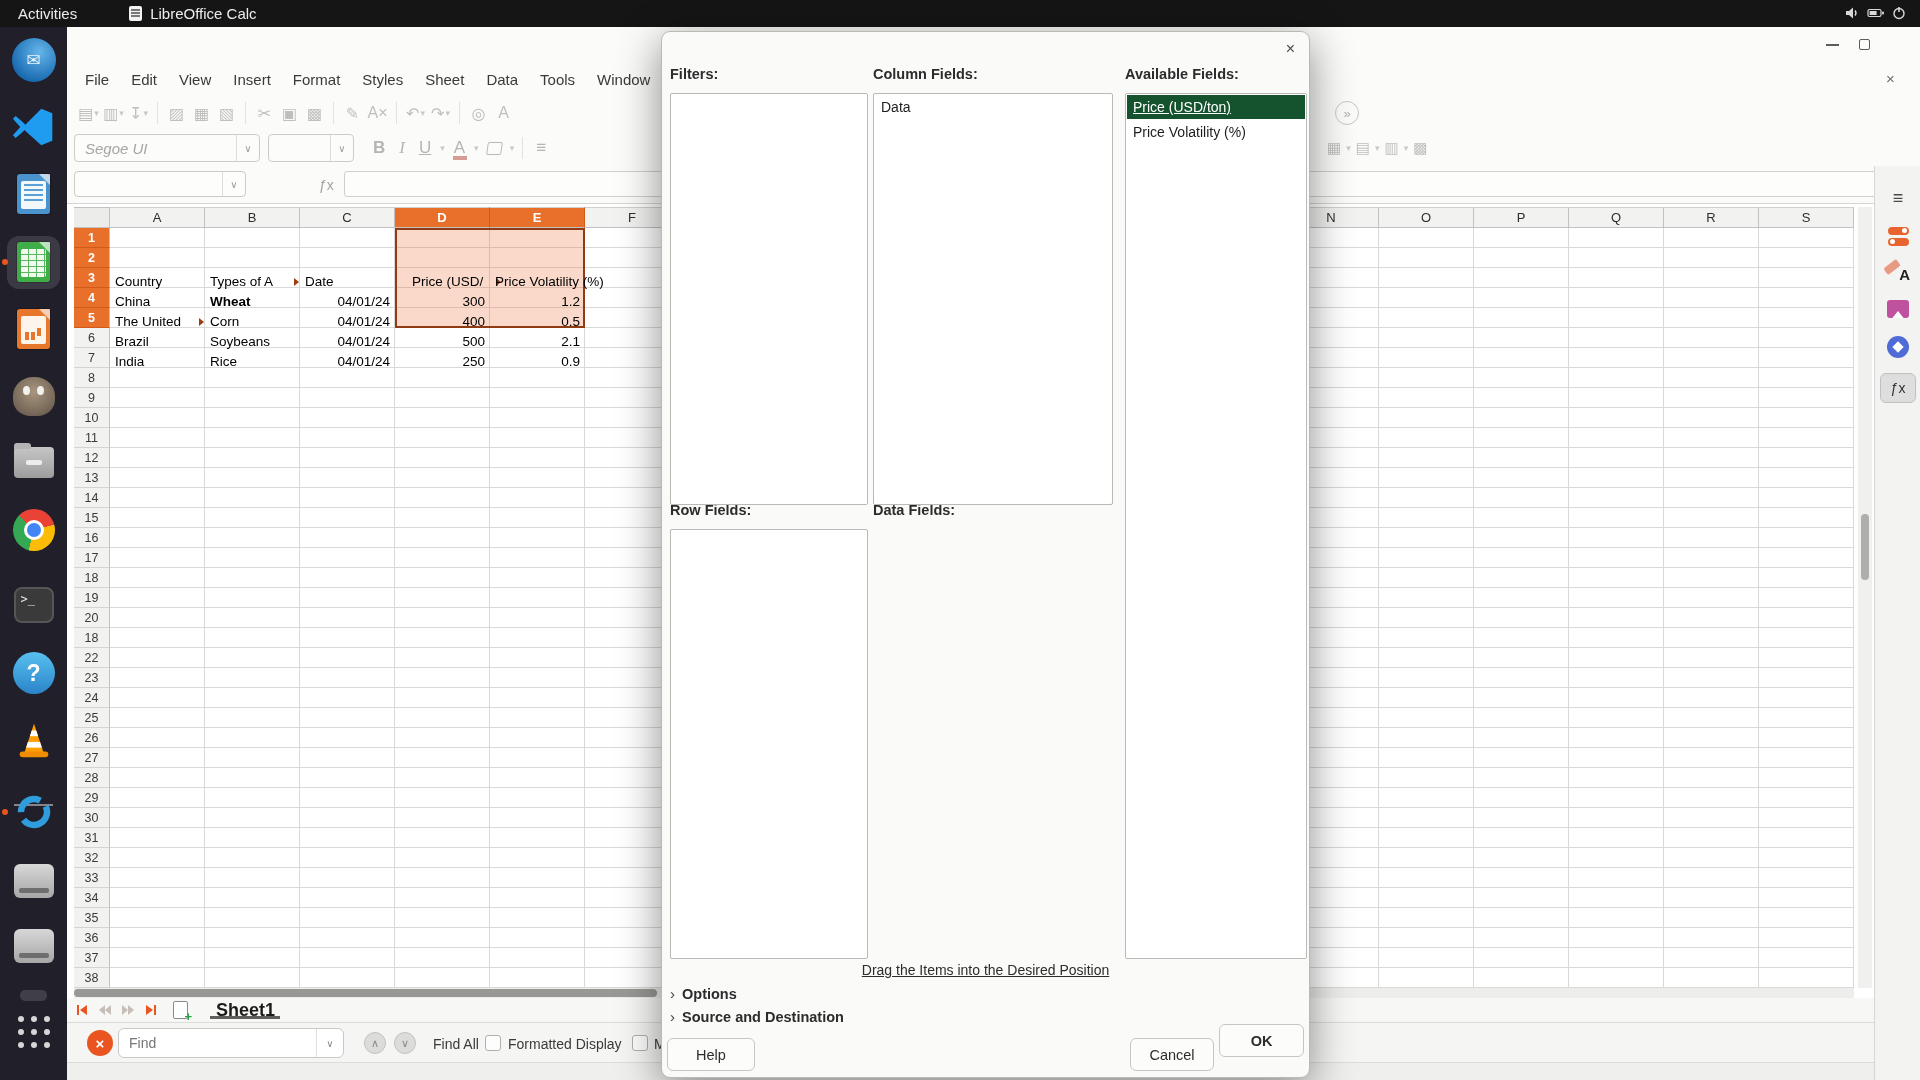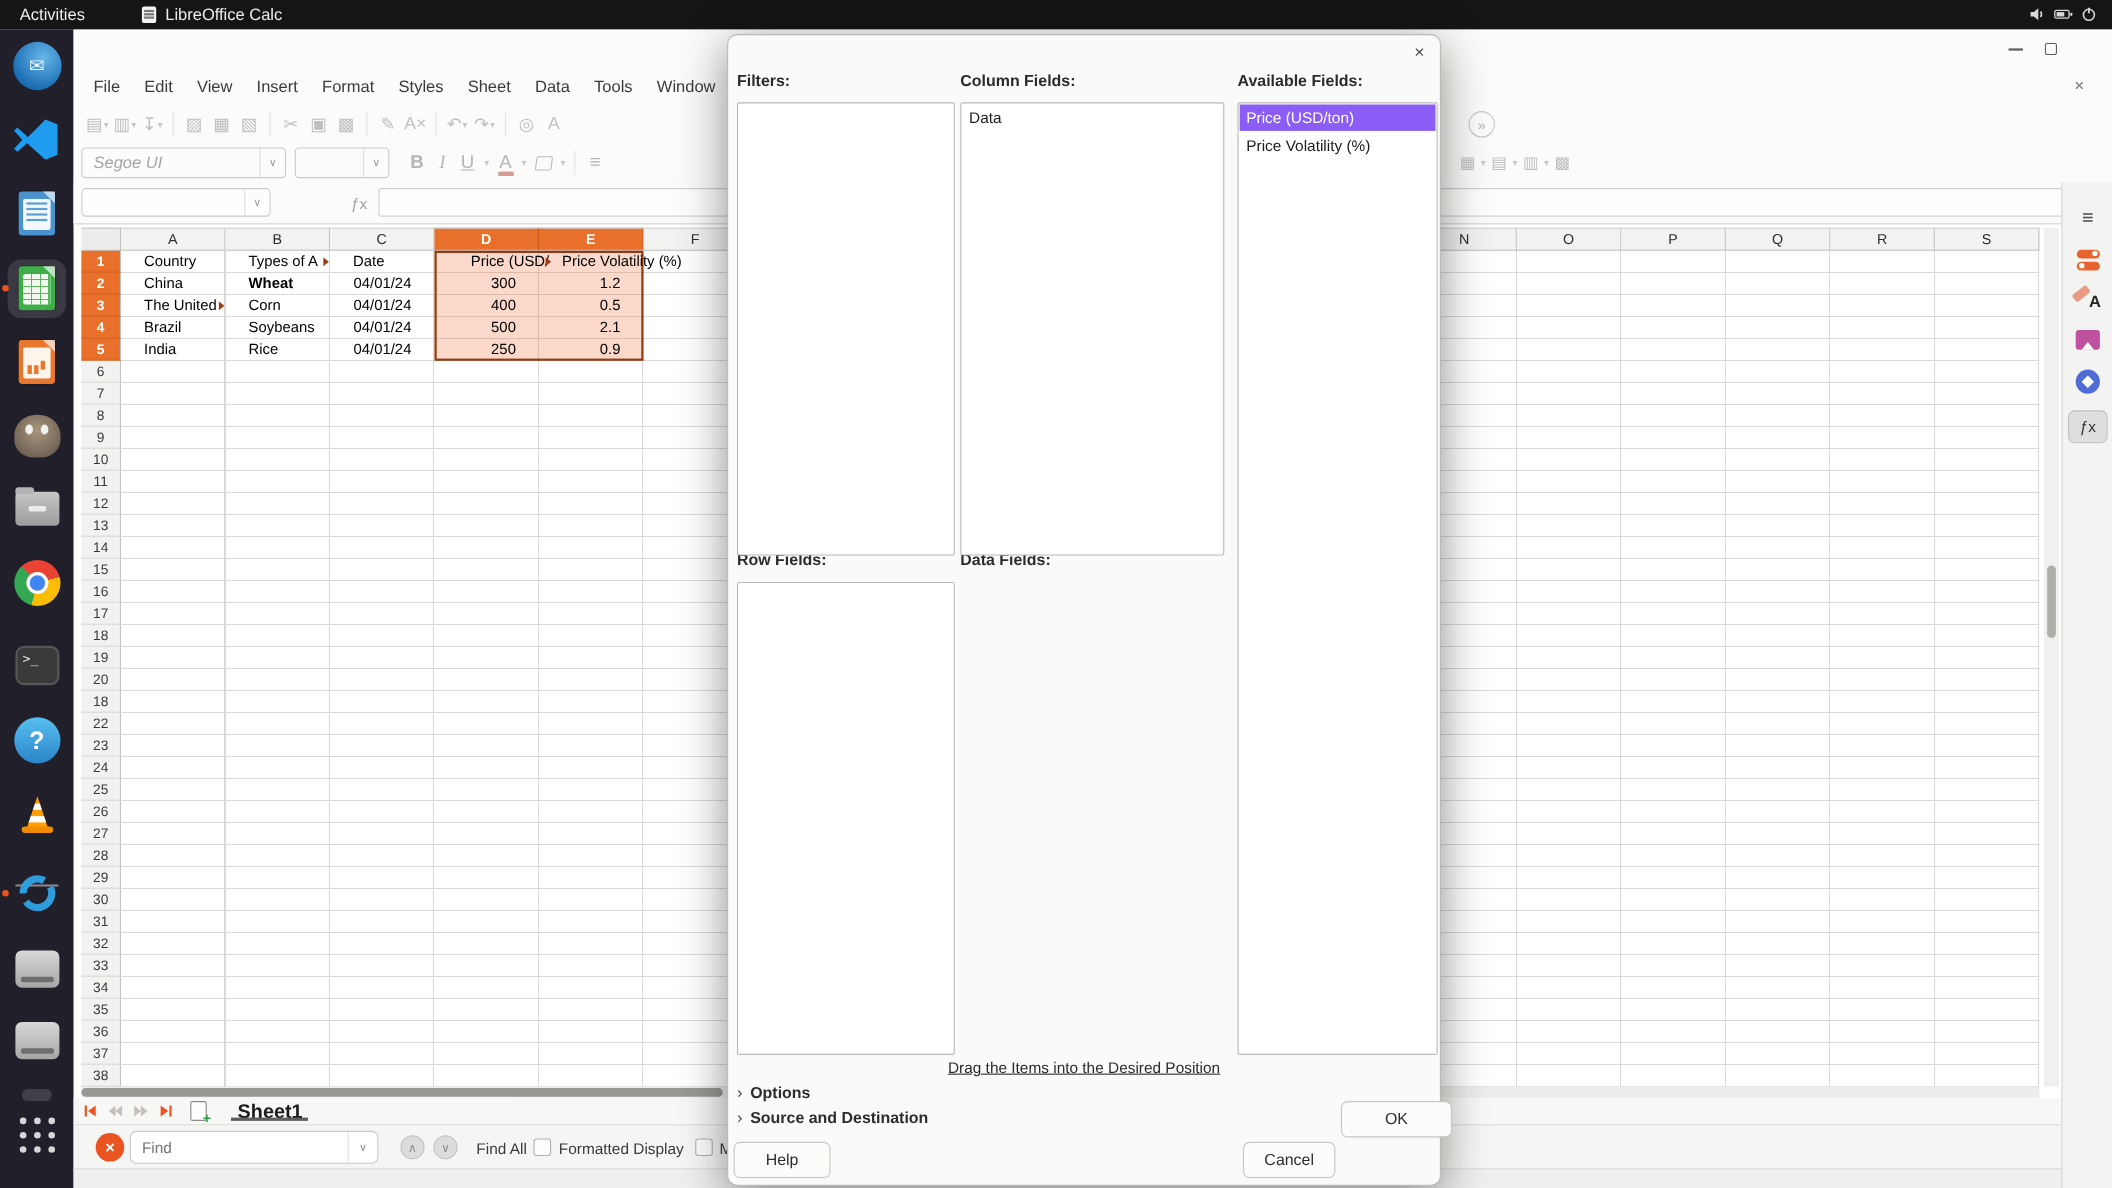--- a/index.html
+++ b/index.html
@@ -121,21 +121,21 @@
   #corner{position:absolute;left:74px;top:207px;width:36px;height:21px;background:#ececea;border:1px solid #c1c1c1;
         border-left:none;box-sizing:border-box;}
   .gridlayer{position:absolute;top:228px;height:760px;
      background-image:repeating-linear-gradient(to right,transparent 0 94px,#d9d9d7 94px 95px),
                       repeating-linear-gradient(to bottom,transparent 0 19px,#d9d9d7 19px 20px);}
   #grid-left{left:110px;width:551px;}
   #grid-right{left:1284px;width:570px;}
   #sel-overlay{position:absolute;left:395px;top:228px;width:190px;height:100px;background:rgba(234,103,51,.26);
         border:2px solid #8f3c14;box-sizing:border-box;z-index:1;}
   .cell{position:absolute;height:20px;line-height:20px;font-size:13.5px;color:#000;white-space:nowrap;
-        overflow:hidden;box-sizing:border-box;padding:0 20px;z-index:2;}
+        overflow:hidden;box-sizing:border-box;padding:0 4px;z-index:2;margin-top:44px;}
   .cell.ovf{overflow:visible;z-index:3;}
   .clipmark{position:absolute;right:0;top:6px;width:0;height:0;border-top:4px solid transparent;
         border-bottom:4px solid transparent;border-left:5px solid #9c3d12;}
   #vscroll{position:absolute;left:1858px;top:207px;width:14px;height:781px;background:#f0f0ee;}
   #vscroll .thumb{position:absolute;left:3px;top:307px;width:8px;height:66px;background:#aeaeab;border-radius:4px;}
   #hscroll{position:absolute;left:74px;top:988px;width:1780px;height:10px;background:#ededeb;}
   #hscroll .thumb{position:absolute;left:0;top:1px;width:583px;height:8px;background:#989895;border-radius:4px;}
 
   
   #tabbar{position:absolute;left:67px;top:998px;width:1853px;height:24px;background:#f7f7f5;display:flex;align-items:center;}
@@ -180,37 +180,37 @@
 
   
   #pivot-dialog{position:absolute;left:661px;top:31px;width:649px;height:1047px;background:#fafaf9;
         border:1px solid #b9b9b5;border-radius:9px;box-shadow:0 10px 44px rgba(0,0,0,.45);box-sizing:border-box;z-index:40;}
   #pivot-dialog .abs{position:absolute;}
   #dlg-title{top:9px;left:0;width:100%;text-align:center;font-size:15px;font-weight:bold;color:#2b2b2b;}
   #dlg-close{top:8px;right:14px;font-size:16px;color:#4a4a4a;}
   .dlg-label{font-size:14.5px;font-weight:bold;color:#2c2c2c;}
   .panel{background:#fff;border:1px solid #b9b9b5;border-radius:2px;overflow:hidden;}
   .pitem{margin:1px;height:24px;line-height:24px;padding-left:6px;font-size:14px;color:#1d1d1d;white-space:nowrap;}
-  .pitem.sel{background:#8b5cf6;color:#fff;}
+  .pitem.sel{background:#14532d;color:#fff;text-decoration:underline;}
   #lbl-filters{left:8px;top:34px;} #lbl-colfields{left:211px;top:34px;} #lbl-available{left:463px;top:34px;}
   #lbl-rowfields{left:8px;top:470px;} #lbl-datafields{left:211px;top:470px;}
   #filters-panel{left:8px;top:61px;width:196px;height:410px;}
   #colfields-panel{left:211px;top:61px;width:238px;height:410px;}
   #available-panel{left:463px;top:61px;width:180px;height:864px;}
   #rowfields-panel{left:8px;top:497px;width:196px;height:428px;}
   #datafields-panel{left:211px;top:497px;width:238px;height:428px;}
   #dlg-hint{top:930px;left:0;width:100%;text-align:center;font-size:14px;color:#2c2c2c;text-decoration:underline;}
   .expander{font-size:14.5px;font-weight:bold;color:#2c2c2c;display:flex;align-items:center;gap:7px;}
   .expander .chev{font-weight:normal;font-size:15px;color:#444;}
   #exp-options{left:8px;top:953px;} #exp-source{left:8px;top:976px;}
   .dlg-btn{background:#fcfcfa;border:1px solid #c6c6c2;border-radius:6px;font-size:14.5px;color:#2d2d2d;
         display:flex;align-items:center;justify-content:center;box-sizing:border-box;}
   #btn-help{left:5px;top:1006px;width:88px;height:33px;}
   #btn-cancel{left:468px;top:1006px;width:84px;height:33px;}
-  #btn-ok{left:557px;top:969px;width:101px;height:33px;}
+  #btn-ok{left:557px;top:992px;width:85px;height:33px;font-weight:bold;}
 </style>
 </head>
 <body>
 
 <div id="topbar">
   <span id="activities">Activities</span>
   <span id="tb-app">
     <span id="tb-appicon"></span>
     <span>LibreOffice Calc</span>
   </span>

